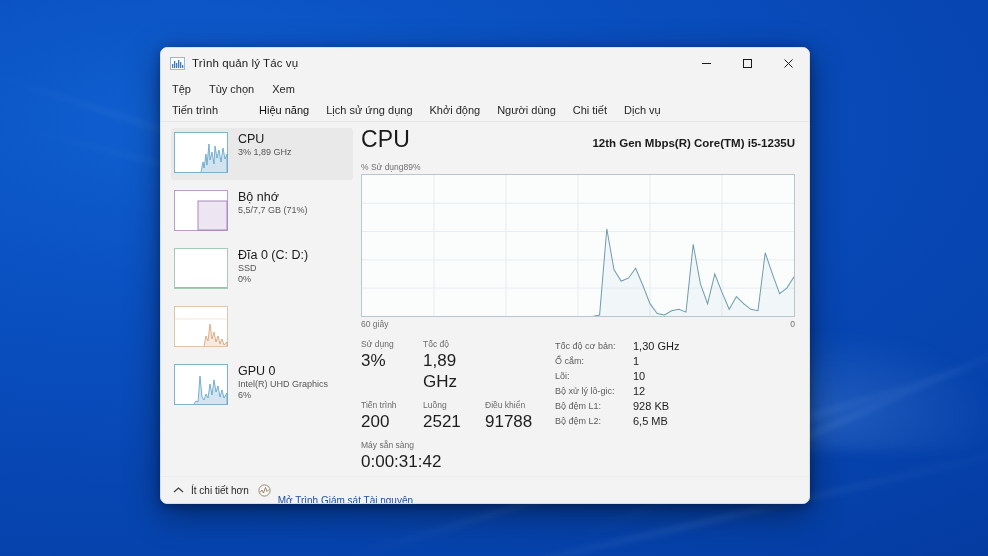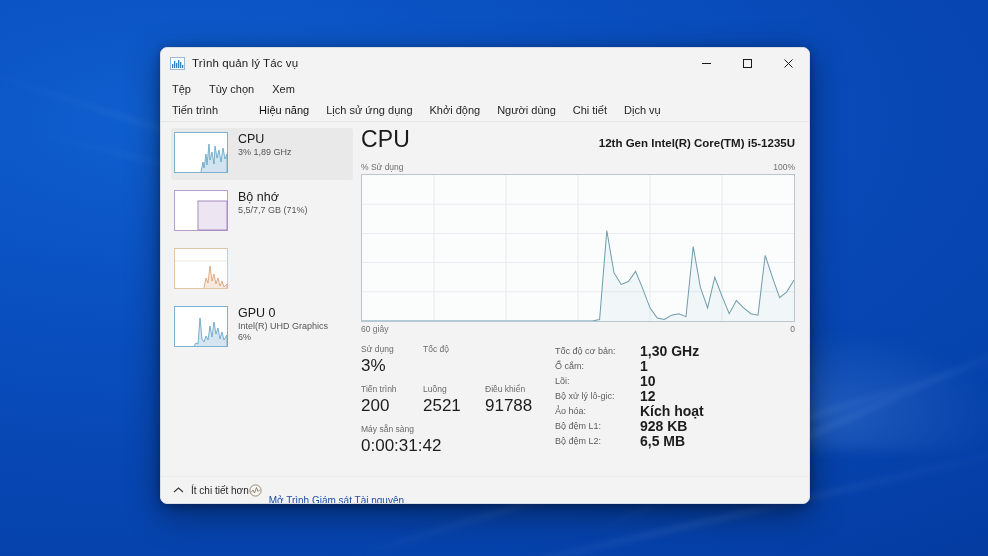--- a/index.html
+++ b/index.html
@@ -106,21 +106,21 @@
   .main {
     flex: 1 1 auto;
     padding: 4px 14px 0 8px;
     min-width: 0;
     display: flex; flex-direction: column;
   }
   .main-head { display: flex; align-items: baseline; justify-content: space-between; }
   .main-title { font-size: 23px; color: #1a1a1a; font-weight: 400; letter-spacing: .2px; }
   .main-model { font-size: 11.5px; color: #1a1a1a; font-weight: bold; }
 
-  .chart-labels { display: flex; justify-content: space-between; margin-top: 9px; }
+  .chart-labels { display: flex; justify-content: flex-start; margin-top: 9px; }
   .chart-lbl { font-size: 8.5px; color: #707070; }
 
   .chart-box {
     margin-top: 2px;
     border: 1px solid #b9c6cd;
     background: #fbfcfc;
     height: 146px;
     position: relative;
   }
   .chart-box svg { display: block; width: 100%; height: 100%; }
@@ -129,29 +129,29 @@
 
   .stats { display: flex; margin-top: 10px; justify-content: flex-end; }
   .stats-left { flex: 0 0 182px; }
   .stat-row { display: flex; margin-bottom: 8px; }
   .stat-cell { width: 62px; }
   .stat-cell.wide { width: 66px; }
   .stat-lbl { font-size: 8.5px; color: #6a6a6a; line-height: 11px; }
   .stat-val { font-size: 17px; color: #1d1d1d; line-height: 21px; font-weight: 400; }
 
   .stats-right { flex: 1 1 auto; padding-left: 4px; padding-top: 1px; }
-  .sr-row { display: flex; margin-bottom: 3px; gap: 7px; }
+  .sr-row { display: flex; margin-bottom: 3px; }
   .sr-lbl { font-size: 9px; color: #5c5c5c; width: 78px; line-height: 12px; }
-  .sr-val { font-size: 14px; color: #1d1d1d; font-weight: bold; line-height: 12px; }
+  .sr-val { font-size: 11px; color: #1d1d1d; font-weight: normal; line-height: 12px; }
 
   
   .footer {
     flex: 0 0 26px; height: 26px;
     display: flex; align-items: center;
-    padding-left: 12px; 
+    padding-left: 12px; gap: 9px;
     background: #f3f3f3;
     border-top: 1px solid #ececec;
   }
   .foot-btn { display: flex; align-items: center; gap: 7px; cursor: default; }
   .foot-txt { font-size: 10px; color: #262626; }
   .foot-link { font-size: 10px; color: #1f4fa8; margin-top: 20px; }
   .res-icon { width: 13px; height: 13px; }
 </style>
 </head>
 <body>
@@ -236,20 +236,33 @@
               <rect x="0.5" y="0.5" width="53" height="40" fill="#ffffff" stroke="#b79fca"></rect>
               <rect x="24" y="11" width="29" height="29" fill="rgba(190,160,210,.28)" stroke="#9d7fb5" stroke-width="0.9"></rect>
             </svg>
           </div>
           <div class="side-texts">
             <span class="side-title">Bộ nhớ</span>
             <span class="side-sub">5,5/7,7 GB (71%)</span>
           </div>
         </div>
 
+        <div class="side-item">
+          <div class="thumb">
+            <svg viewBox="0 0 54 41" preserveAspectRatio="none">
+              <rect x="0.5" y="0.5" width="53" height="40" fill="#ffffff" stroke="#a8c9b4"></rect>
+              <line x1="1" y1="39.5" x2="53" y2="39.5" stroke="#7db596" stroke-width="0.8"></line>
+            </svg>
+          </div>
+          <div class="side-texts">
+            <span class="side-title">Đĩa 0 (C: D:)</span>
+            <span class="side-sub">SSD</span>
+            <span class="side-sub">0%</span>
+          </div>
+        </div>
 
         <div class="side-item">
           <div class="thumb">
             <svg viewBox="0 0 54 41" preserveAspectRatio="none">
               <rect x="0.5" y="0.5" width="53" height="40" fill="#ffffff" stroke="#e0c5a8"></rect>
               <line x1="1" y1="13" x2="53" y2="13" stroke="#eadbc8" stroke-width="0.7"></line>
               <polyline points="30,40 32,30 34,35 36,18 38,33 40,26 42,36 44,30 46,38 48,33 50,39 53,36 53,40" fill="rgba(220,170,130,.25)" stroke="#d79a6d" stroke-width="0.8"></polyline>
             </svg>
           </div>
         </div>
@@ -266,26 +279,26 @@
             <span class="side-sub">Intel(R) UHD Graphics</span>
             <span class="side-sub">6%</span>
           </div>
         </div>
       </div>
 
       <div class="main">
 
         <div class="main-head">
           <span class="main-title">CPU</span>
-          <span class="main-model">12th Gen Intel(R) Core(TM) i5-1235U</span>
+          <span class="main-model">12th Gen Mbps(R) Core(TM) i5-1235U</span>
         </div>
 
         <div class="chart-labels">
           <span class="chart-lbl">% Sử dụng</span>
-          <span class="chart-lbl">100%</span>
+          <span class="chart-lbl">89%</span>
         </div>
 
         <div class="chart-box">
           <svg id="cpu-chart-svg" viewBox="0 0 440 144" preserveAspectRatio="none">
               <line x1="0" x2="440" y1="28.8" y2="28.8" stroke="#e7edf0" stroke-width="1"></line>
               <line x1="0" x2="440" y1="57.6" y2="57.6" stroke="#e7edf0" stroke-width="1"></line>
               <line x1="0" x2="440" y1="86.4" y2="86.4" stroke="#e7edf0" stroke-width="1"></line>
               <line x1="0" x2="440" y1="115.2" y2="115.2" stroke="#e7edf0" stroke-width="1"></line>
               <line y1="0" y2="144" x1="73.33333333333333" x2="73.33333333333333" stroke="#e7edf0" stroke-width="1"></line>
               <line y1="0" y2="144" x1="146.66666666666666" x2="146.66666666666666" stroke="#e7edf0" stroke-width="1"></line>
@@ -305,20 +318,21 @@
         <div class="stats">
           <div class="stats-left">
 
             <div class="stat-row">
               <div class="stat-cell">
                 <div class="stat-lbl">Sử dụng</div>
                 <div class="stat-val">3%</div>
               </div>
               <div class="stat-cell">
                 <div class="stat-lbl">Tốc độ</div>
+                <div class="stat-val">1,89 GHz</div>
               </div>
             </div>
 
             <div class="stat-row">
               <div class="stat-cell">
                 <div class="stat-lbl">Tiến trình</div>
                 <div class="stat-val">200</div>
               </div>
               <div class="stat-cell">
                 <div class="stat-lbl">Luồng</div>
@@ -347,24 +361,20 @@
               <span class="sr-lbl">Ổ cắm:</span>
               <span class="sr-val">1</span>
             </div>
             <div class="sr-row">
               <span class="sr-lbl">Lõi:</span>
               <span class="sr-val">10</span>
             </div>
             <div class="sr-row">
               <span class="sr-lbl">Bộ xử lý lô-gic:</span>
               <span class="sr-val">12</span>
-            </div>
-            <div class="sr-row">
-              <span class="sr-lbl">Ảo hóa:</span>
-              <span class="sr-val">Kích hoạt</span>
             </div>
             <div class="sr-row">
               <span class="sr-lbl">Bộ đệm L1:</span>
               <span class="sr-val">928 KB</span>
             </div>
             <div class="sr-row">
               <span class="sr-lbl">Bộ đệm L2:</span>
               <span class="sr-val">6,5 MB</span>
             </div>
           </div>

